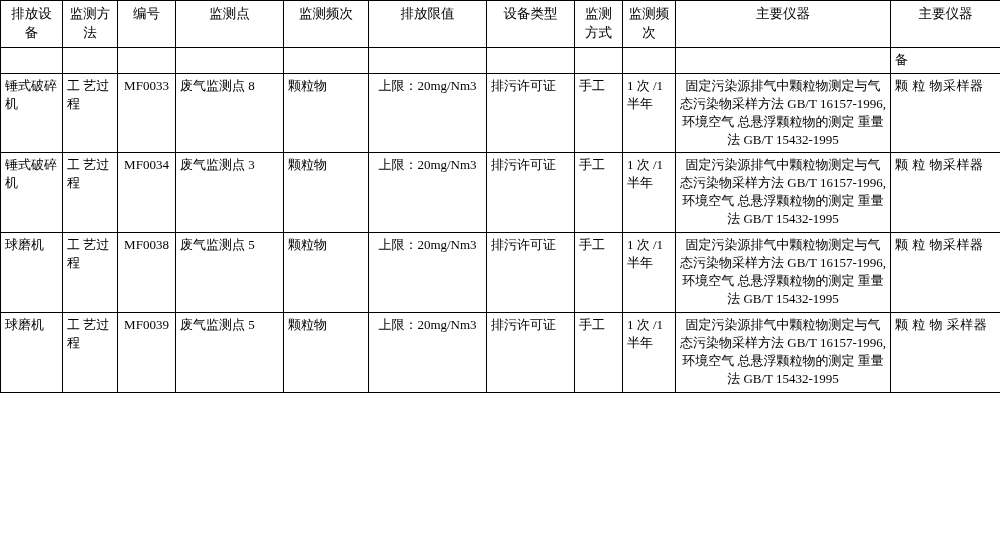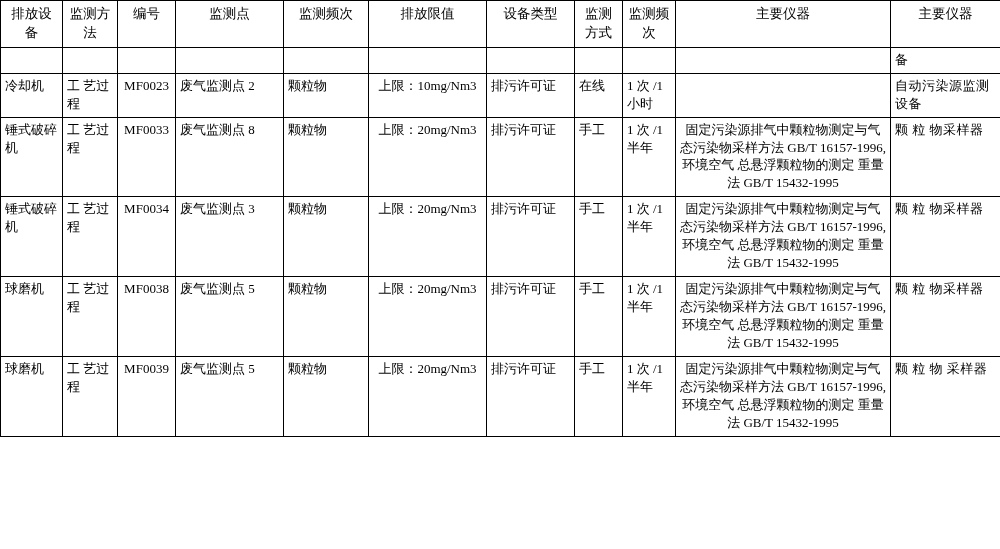--- a/index.html
+++ b/index.html
@@ -105,33 +105,20 @@
         <td class="lft"></td>
         <td class="lft"></td>
         <td class="limit"></td>
         <td class="lft"></td>
         <td class="lft"></td>
         <td class="freq"></td>
         <td class="method"></td>
         <td class="instrument">备</td>
       </tr>
       <tr>
-        <td class="lft">冷却机</td>
-        <td class="lft">工 艺过程</td>
-        <td class="ctr">MF0023</td>
-        <td class="lft">废气监测点 2</td>
-        <td class="lft">颗粒物</td>
-        <td class="limit">上限：10mg/Nm3</td>
-        <td class="lft">排污许可证</td>
-        <td class="lft">在线</td>
-        <td class="freq">1 次 /1 小时</td>
-        <td class="method"></td>
-        <td class="instrument">自动污染源监测设备</td>
-      </tr>
-      <tr>
         <td class="lft">锤式破碎机</td>
         <td class="lft">工 艺过程</td>
         <td class="ctr">MF0033</td>
         <td class="lft">废气监测点 8</td>
         <td class="lft">颗粒物</td>
         <td class="limit">上限：20mg/Nm3</td>
         <td class="lft">排污许可证</td>
         <td class="lft">手工</td>
         <td class="freq">1 次 /1 半年</td>
         <td class="method">固定污染源排气中颗粒物测定与气态污染物采样方法 GB/T 16157-1996,环境空气 总悬浮颗粒物的测定 重量法 GB/T 15432-1995</td>

